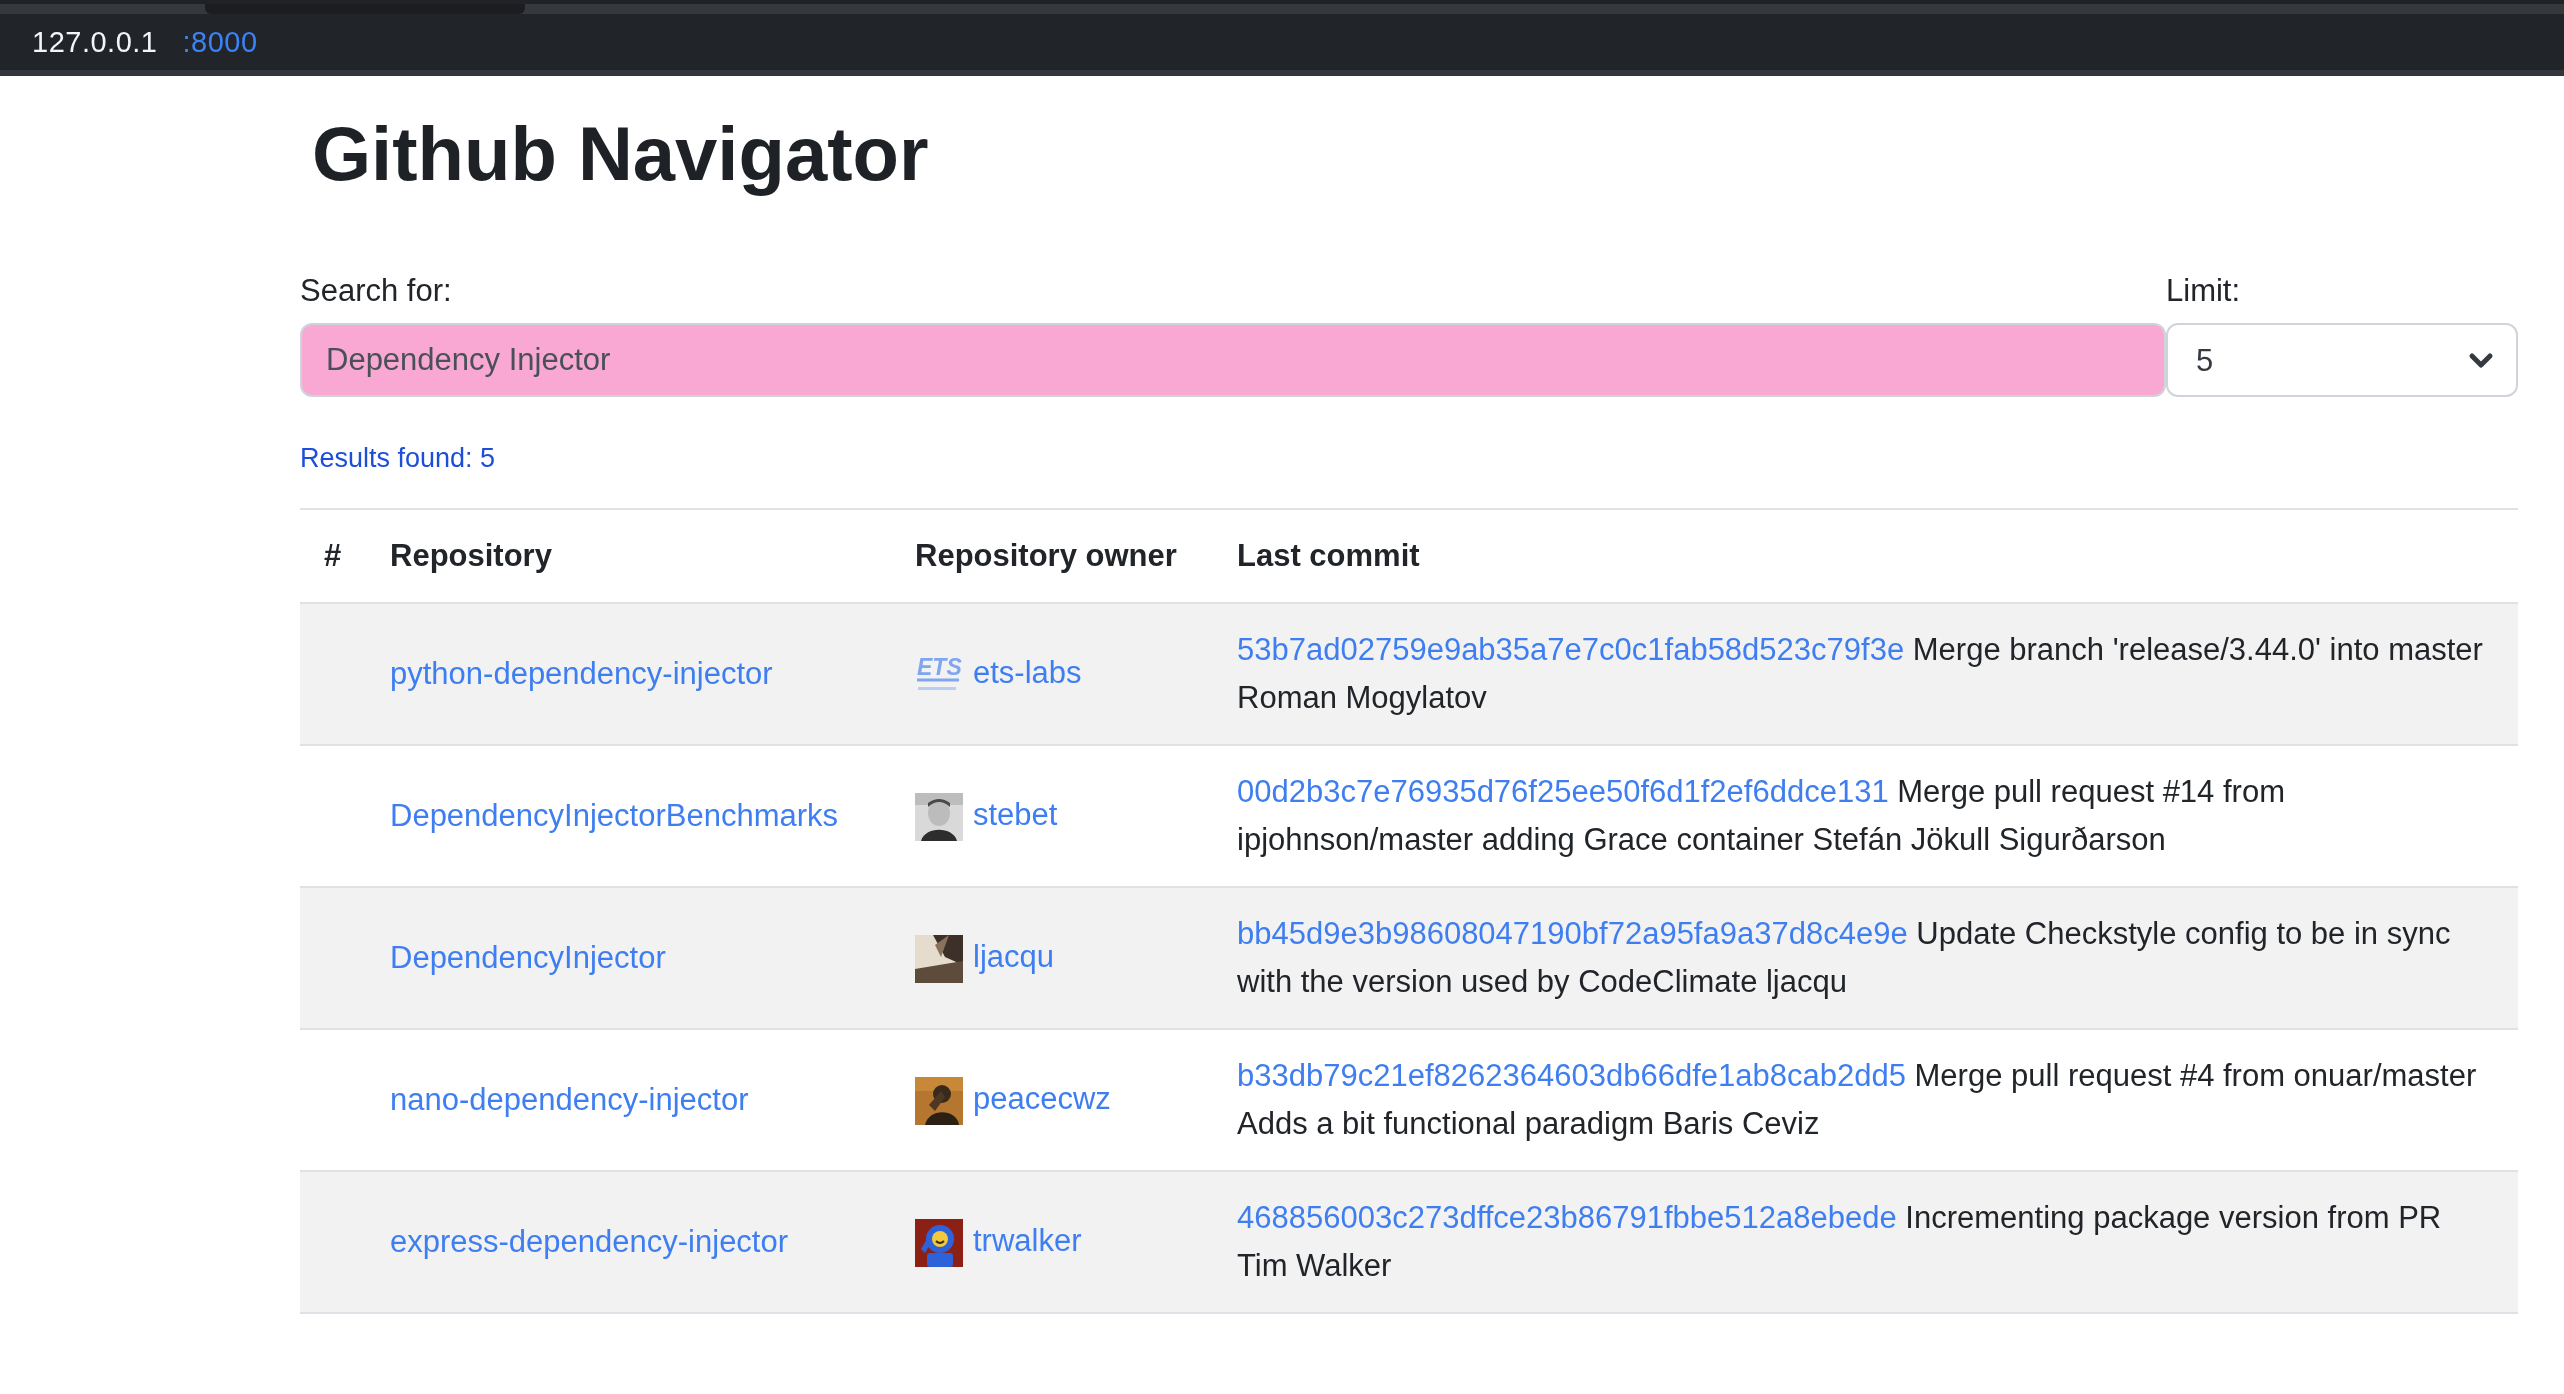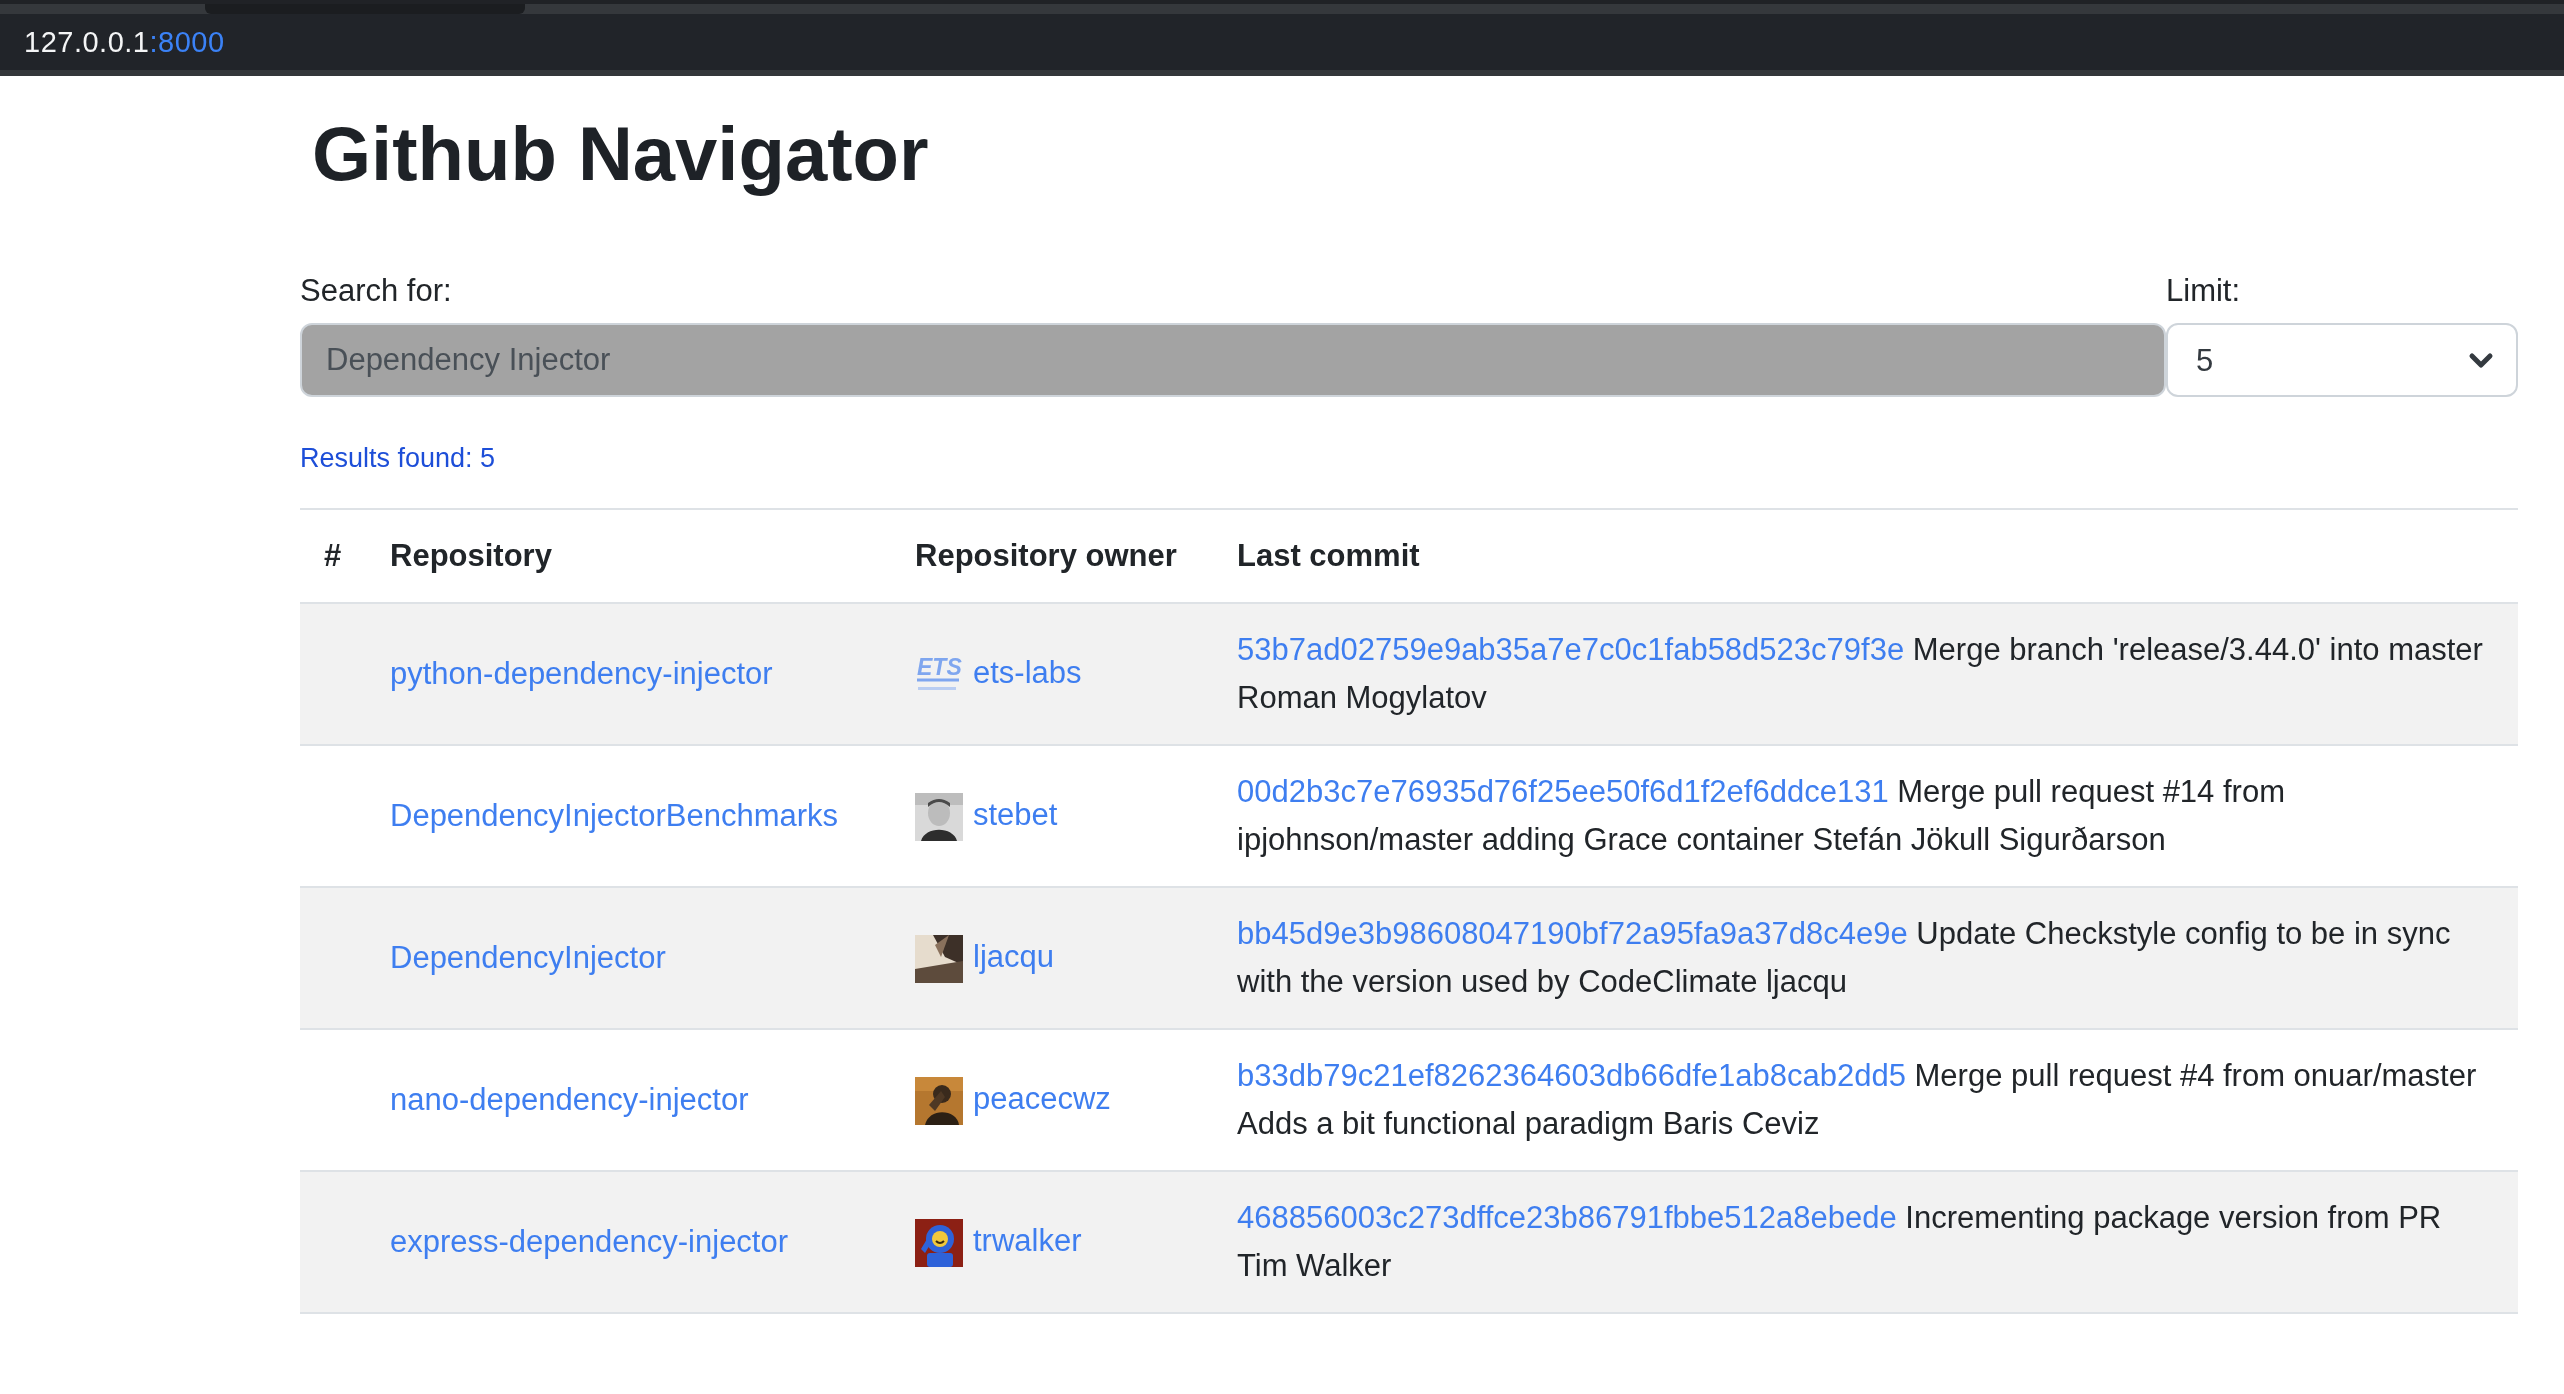--- a/index.html
+++ b/index.html
@@ -12,23 +12,23 @@
     overflow: hidden;
   }
 
   
   .topbar { position: relative; width: 100%; height: 76px; background: #212429; }
   .topbar-topline   { position: absolute; top: 0; left: 0; right: 0; height: 4px; background: #202226; }
   .topbar-tabstrip  { position: absolute; top: 4px; left: 0; right: 0; height: 10px; background: #35383c; }
   .topbar-tab-notch { position: absolute; top: 0; left: 205px; width: 320px; height: 10px; background: #1b1d20; border-radius: 0 0 6px 6px; }
   .topbar-bottomstrip { position: absolute; bottom: 0; left: 0; right: 0; height: 6px; background: #33363a; }
   .urlbar {
-    position: absolute; top: 14px; left: 8px; right: 0; height: 56px;
+    position: absolute; top: 14px; left: 16px; right: 0; height: 56px;
     display: flex; align-items: center; padding-left: 16px;
-    font-size: 29px; letter-spacing: 0.5px;
+    font-size: 29px; letter-spacing: 0.5px; gap: 25px;
   }
   .url-host { color: #f4f5f6; }
   .url-port { color: #3b82f6; }
 
   
   .page { padding: 16px 46px 0 300px; }
 
   h1.page-title {
     margin: 16px 0 74px 12px;
     font-size: 76px; line-height: 1.2; font-weight: 600; color: #1e2227;
@@ -38,21 +38,21 @@
   .form-col-search { flex: 1 1 auto; }
   .form-col-limit  { flex: 0 0 352px; }
 
   .field-label { display: block; font-size: 31px; margin-bottom: 14px; color: #212529; }
 
   .text-input {
     width: 100%; height: 74px;
     border: 2px solid #ced4da; border-radius: 12px;
     padding: 0 24px; font-size: 31px; color: #495057;
     font-family: "Liberation Sans", sans-serif;
-    background: #a3a3a3; outline: none;
+    background: #f9a8d4; outline: none;
   }
 
   .select-wrap { position: relative; width: 100%; height: 74px; }
   .select-box {
     width: 100%; height: 74px; appearance: none; -webkit-appearance: none;
     border: 2px solid #ced4da; border-radius: 12px;
     padding: 0 60px 0 28px; font-size: 31px; color: #343a40;
     font-family: "Liberation Sans", sans-serif;
     background: #fff; outline: none;
   }

